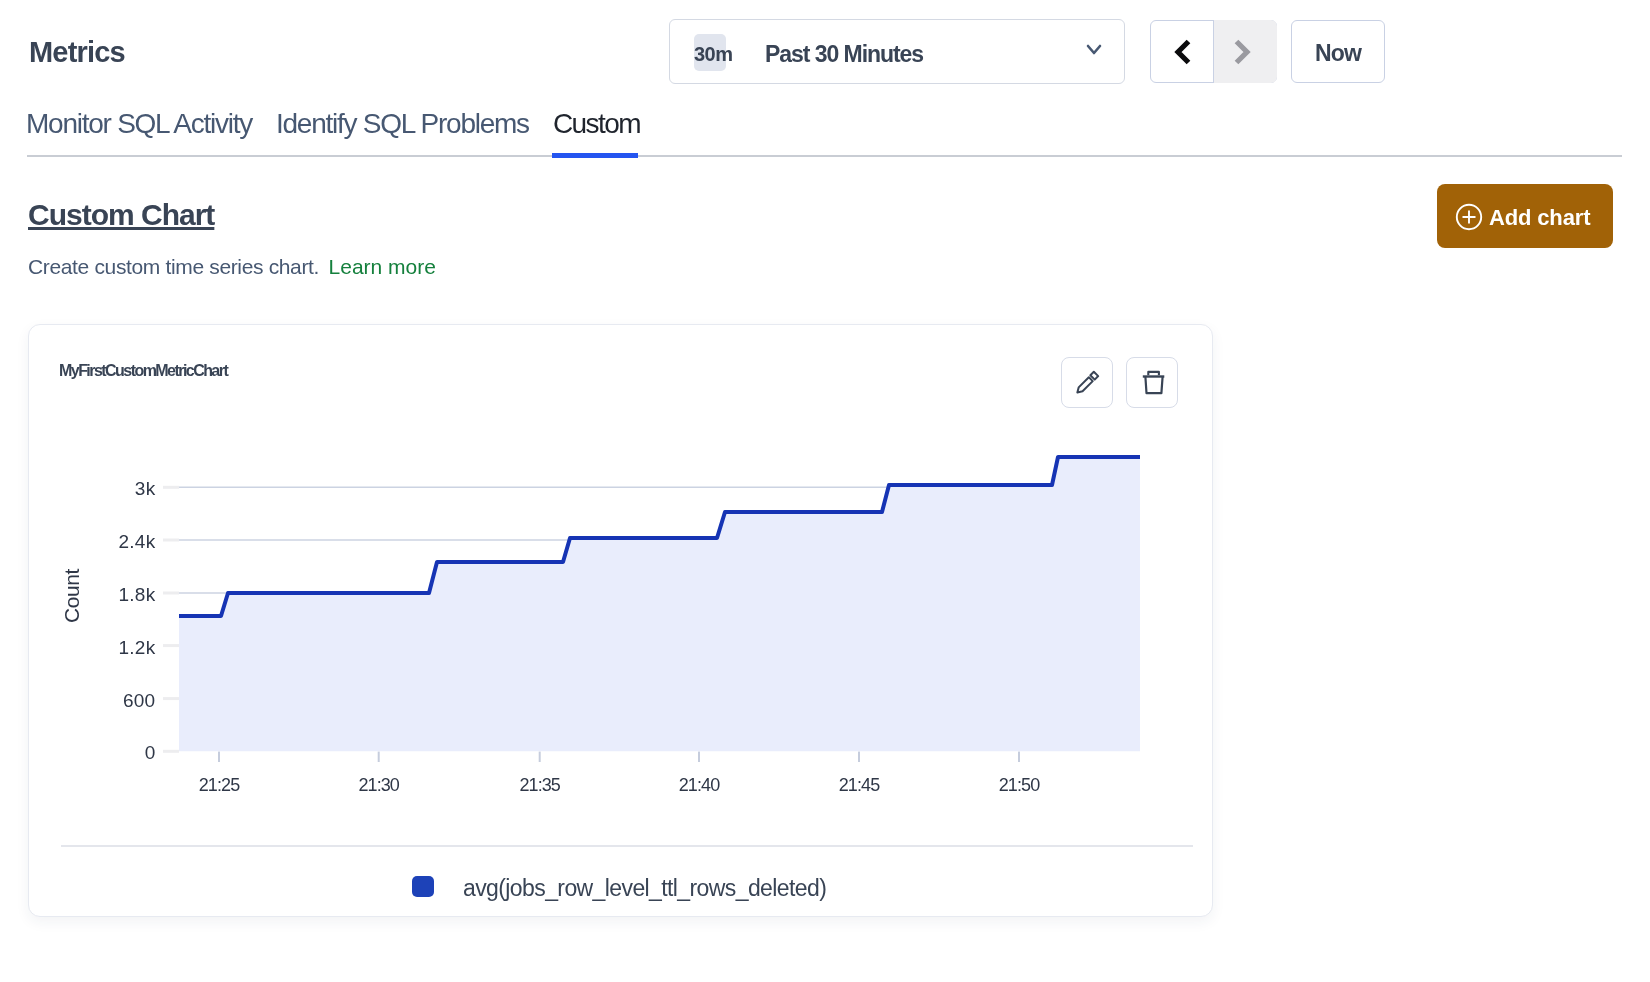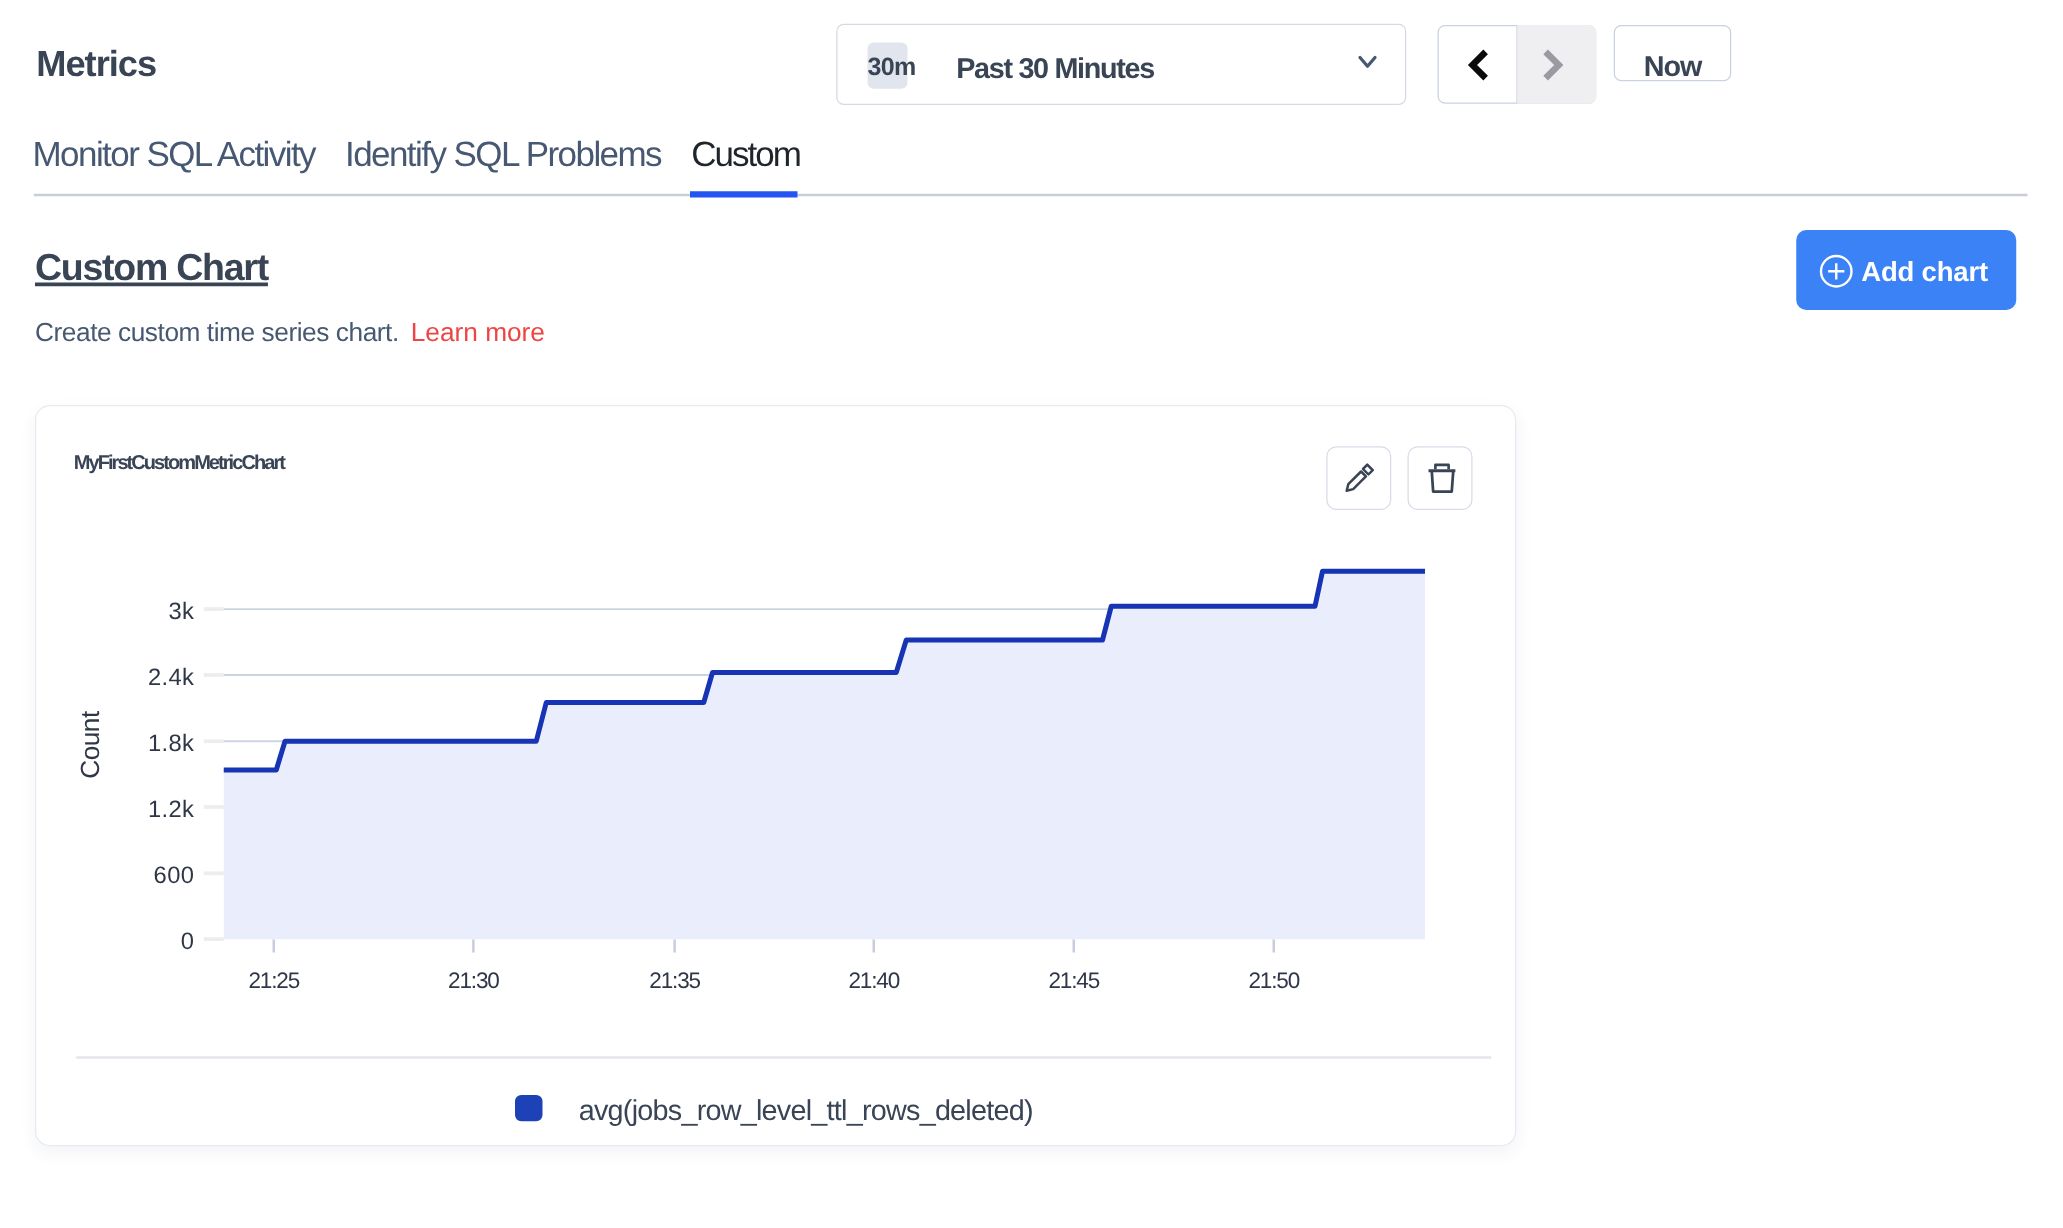--- a/index.html
+++ b/index.html
@@ -13,36 +13,36 @@
   #dd30 { left:694px; top:34px; width:32px; height:37px; background:#e1e5ee; border-radius:5px; font-size:20px; font-weight:bold; color:#394455; text-align:center; line-height:41px; letter-spacing:-0.5px; }
   #ddtext { left:765px; top:41px; font-size:23px; font-weight:bold; color:#394455; letter-spacing:-1.05px; }
   #ddchev { left:1086px; top:44px; }
 
   
   #arrows { left:1150px; top:20px; width:127px; height:63px; border:1px solid #c9d1e4; border-radius:6px; background:#fff; overflow:hidden; }
   #arrowR { left:1213px; top:20px; width:64px; height:63px; background:#efeff1; border-left:1px solid #c9d1e4; border-radius:0 6px 6px 0; }
   #chevL { left:1172px; top:38px; }
   #chevR { left:1233px; top:38px; }
 
-  #nowbtn { left:1291px; top:20px; width:94px; height:45px; border:1px solid #c9d1e4; border-radius:6px; background:#fff; font-size:23px; font-weight:bold; color:#394455; text-align:center; line-height:65px; letter-spacing:-0.8px; }
+  #nowbtn { left:1291px; top:20px; width:94px; height:63px; border:1px solid #c9d1e4; border-radius:6px; background:#fff; font-size:23px; font-weight:bold; color:#394455; text-align:center; line-height:65px; letter-spacing:-0.8px; }
 
   
   .tab { top:108px; font-size:28px; color:#475872; letter-spacing:-1.25px; }
   #tab1 { left:26px; }
   #tab2 { left:276px; letter-spacing:-1.25px; }
   #tab3 { left:553px; color:#1f242d; letter-spacing:-1.6px; }
   #tabline { left:27px; top:155px; width:1595px; height:2px; background:#c9cdd4; }
   #tabsel { left:552px; top:153px; width:86px; height:5px; background:#2455f0; }
 
   #cctitle { left:28px; top:198px; font-size:30px; font-weight:bold; letter-spacing:-1.0px; color:#394455;text-decoration:underline; }
   #ccsub { left:28px; top:255px; font-size:21px; color:#475872; letter-spacing:-0.35px; }
-  #ccsub b { color:#ef4444; letter-spacing:0px; font-weight:normal; margin-left:4px; }
+  #ccsub b { color:#15803d; letter-spacing:0px; font-weight:normal; margin-left:4px; }
 
   
-  #addbtn { left:1437px; top:184px; width:176px; height:64px; background:#3b82f6; border-radius:8px; color:#fff; }
+  #addbtn { left:1437px; top:184px; width:176px; height:64px; background:#a16207; border-radius:8px; color:#fff; }
   #addbtn span { position:absolute; left:52px; top:21px; font-size:22px; font-weight:bold; letter-spacing:-0.15px; }
   #addbtn svg { position:absolute; left:18px; top:19px; }
 
   
   #card { left:28px; top:324px; width:1185px; height:593px; background:#fff; border:1px solid #e7eaf1; border-radius:12px; box-shadow:0 5px 14px rgba(40,50,80,0.06); }
   #cardtitle { left:59px; top:362px; font-size:16px; font-weight:bold; letter-spacing:-1.55px; color:#394455; }
   .iconbtn { top:357px; width:52px; height:51px; border:1px solid #d7dce8; border-radius:8px; background:#fff; }
   #editbtn { left:1061px; }
   #delbtn  { left:1126px; }
   .iconbtn svg { position:absolute; left:13px; top:12px; }

